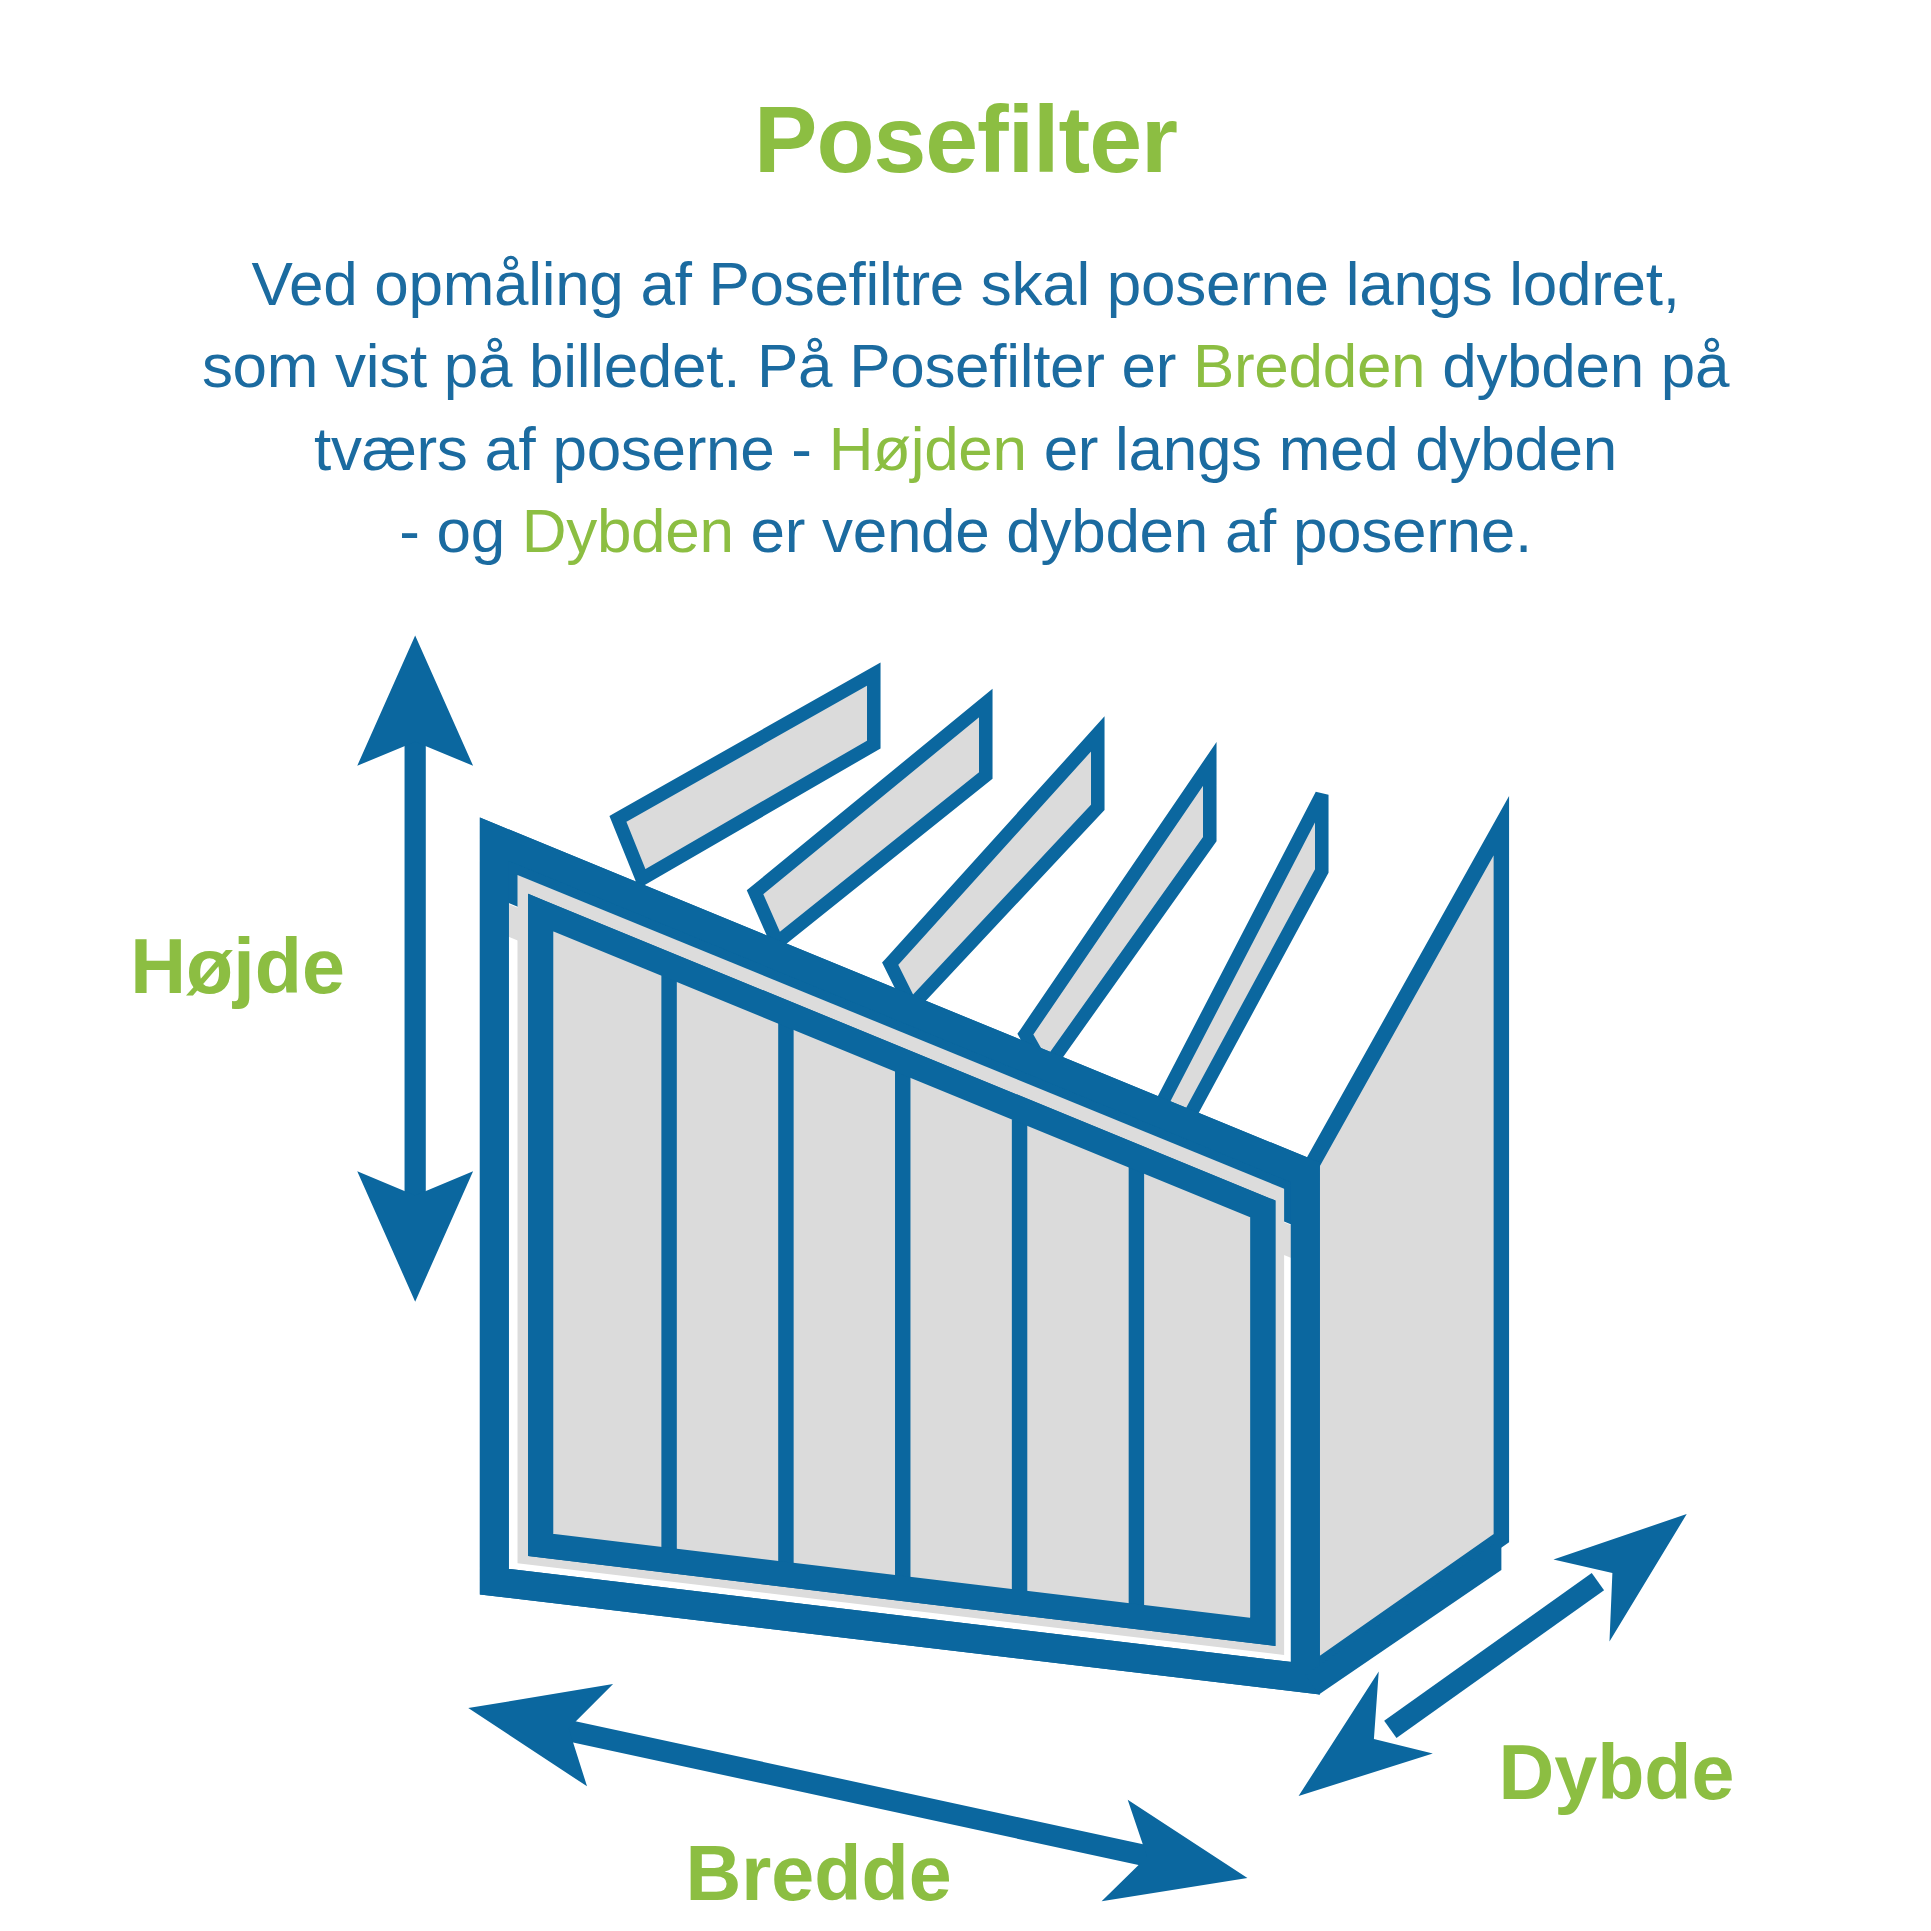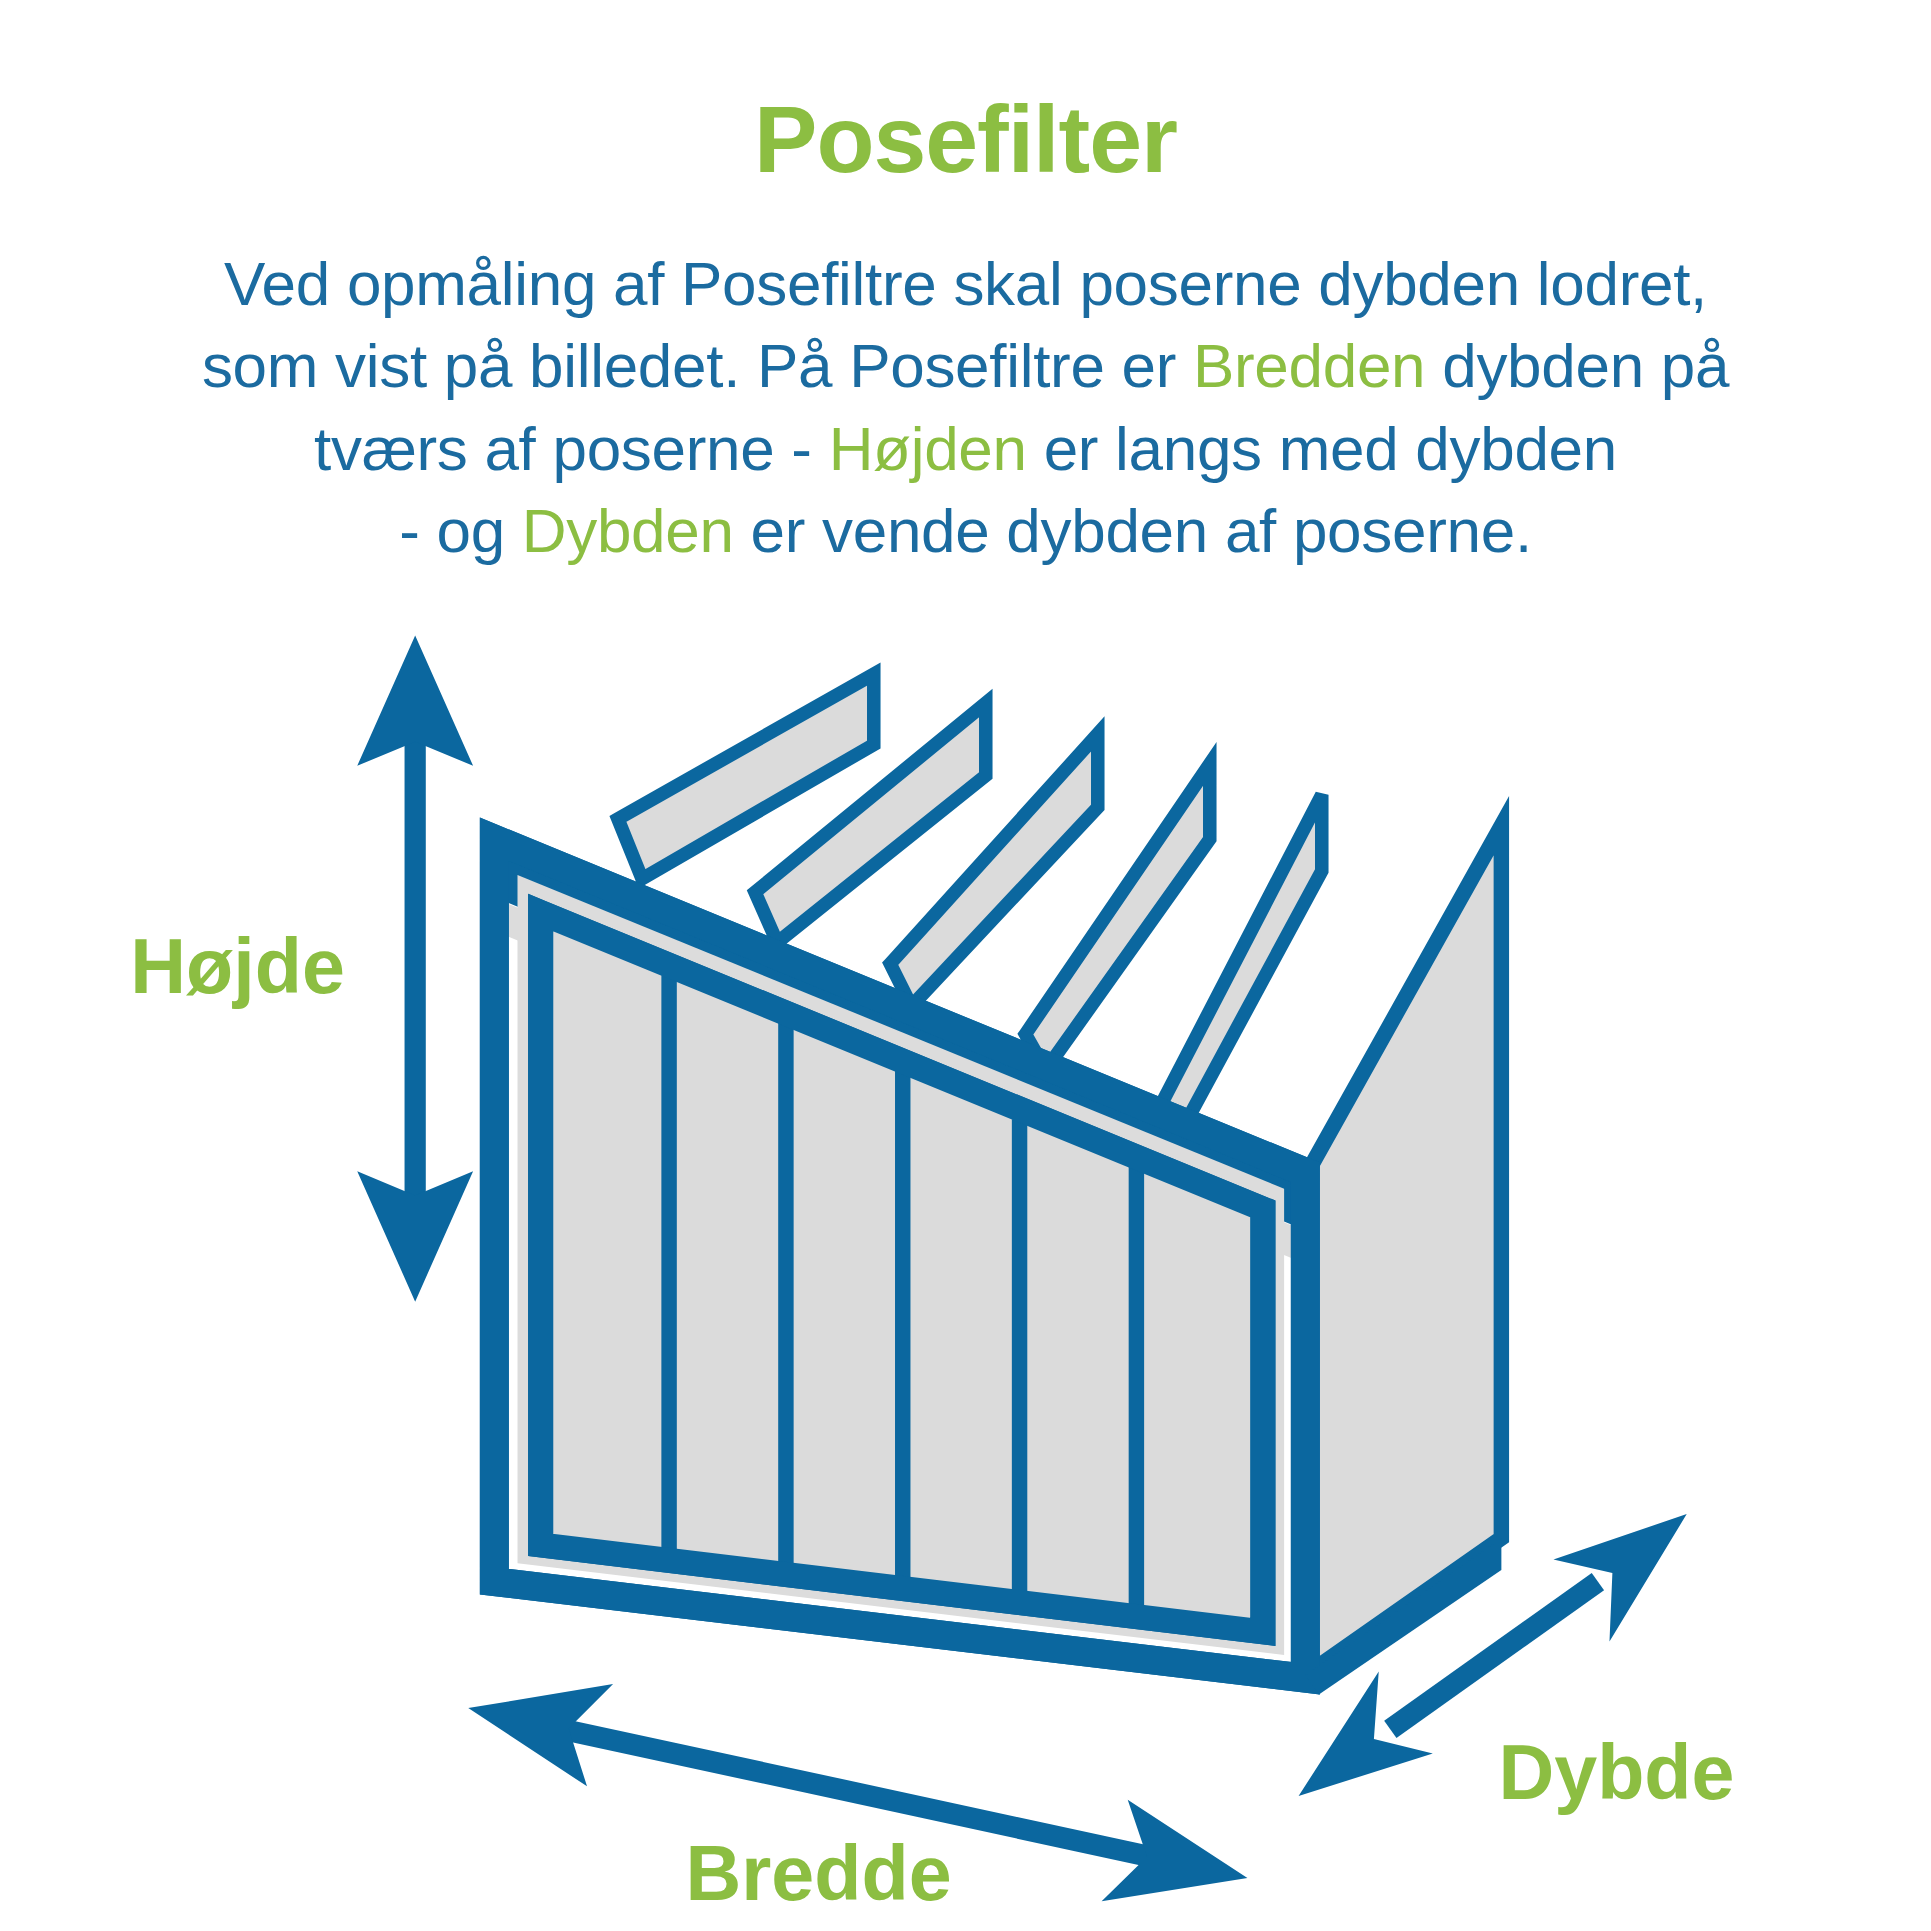--- a/index.html
+++ b/index.html
@@ -71,24 +71,24 @@
 </head>
 <body>
 
 <div id="page">
 
   <div id="header">
     <h1 id="title">Posefilter</h1>
 
     <div id="intro">
       <span class="intro-line">
-        <span>Ved opmåling af Posefiltre skal poserne dybden lodret,</span>
+        <span>Ved opmåling af Posefiltre skal poserne langs lodret,</span>
       </span>
       <span class="intro-line">
-        <span>som vist på billedet. På Posefiltre er </span><span class="hl">Bredden</span><span> dybden på</span>
+        <span>som vist på billedet. På Posefilter er </span><span class="hl">Bredden</span><span> dybden på</span>
       </span>
       <span class="intro-line">
         <span>tværs af poserne - </span><span class="hl">Højden</span><span> er langs med dybden</span>
       </span>
       <span class="intro-line">
         <span>- og </span><span class="hl">Dybden</span><span> er vende dybden af poserne.</span>
       </span>
     </div>
   </div>
 

